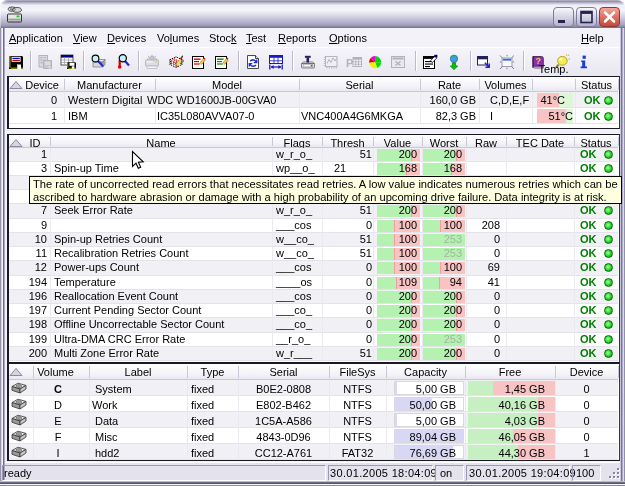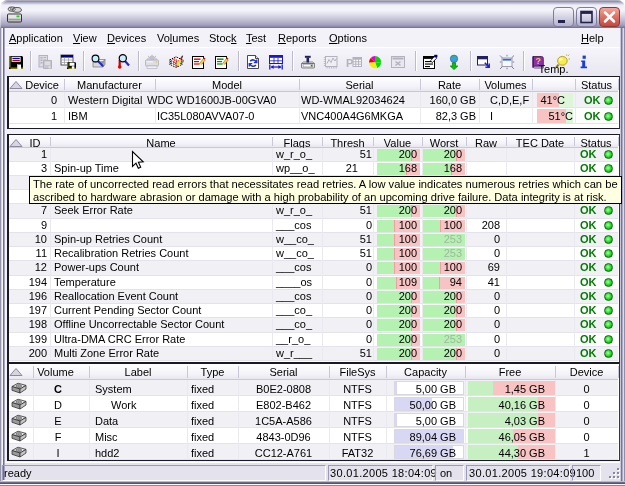--- a/index.html
+++ b/index.html
@@ -304,21 +304,20 @@
 <div class="vline" style="left:64px;top:92px;height:16px"></div>
 <div class="vline" style="left:155px;top:92px;height:16px"></div>
 <div class="vline" style="left:299px;top:92px;height:16px"></div>
 <div class="vline" style="left:420px;top:92px;height:16px"></div>
 <div class="vline" style="left:479px;top:92px;height:16px"></div>
 <div class="vline" style="left:532px;top:92px;height:16px"></div>
 <div class="vline" style="left:575px;top:92px;height:16px"></div>
 <div class="cell" style="left:9px;width:48px;top:94px;text-align:right">0</div>
 <div class="cell" style="left:68px;top:94px">Western Digital</div>
 <div class="cell" style="left:147px;top:94px">WDC WD1600JB-00GVA0</div>
-<div class="cell" style="left:301px;top:94px">WD-WMAL92034624</div>
 <div class="cell" style="left:420px;width:56px;top:94px;text-align:right">160,0 GB</div>
 <div class="cell" style="left:490px;top:94px">C,D,E,F</div>
 <div style="position:absolute;left:537px;top:93px;width:22px;height:14px;background:#F8C3C3"></div>
 <div style="position:absolute;left:559px;top:93px;width:14px;height:14px;background:#DDF6D8"></div>
 <div class="cell" style="left:537px;width:28px;top:94px;text-align:right">41°C</div>
 <div class="okt" style="left:584px;top:94px">OK</div>
 <div class="led" style="left:604px;top:96px"></div>
 <div class="rline" style="top:123px"></div>
 <div class="vline" style="left:64px;top:108px;height:16px"></div>
 <div class="vline" style="left:155px;top:108px;height:16px"></div>
@@ -389,21 +388,21 @@
 <div class="vline" style="left:272px;top:161.74px;height:14.24px"></div>
 <div class="vline" style="left:322px;top:161.74px;height:14.24px"></div>
 <div class="vline" style="left:373px;top:161.74px;height:14.24px"></div>
 <div class="vline" style="left:422px;top:161.74px;height:14.24px"></div>
 <div class="vline" style="left:466px;top:161.74px;height:14.24px"></div>
 <div class="vline" style="left:506px;top:161.74px;height:14.24px"></div>
 <div class="vline" style="left:574px;top:161.74px;height:14.24px"></div>
 <div class="cell" style="left:9px;width:38px;top:161.74px;text-align:right">3</div>
 <div class="cell" style="left:54px;top:161.74px">Spin-up Time</div>
 <div class="cell" style="left:276px;top:161.74px">wp__o_</div>
-<div class="cell" style="left:322px;width:36px;top:161.74px;text-align:right">21</div>
+<div class="cell" style="left:322px;width:36px;top:161.74px;text-align:center">21</div>
 <div style="position:absolute;left:377px;top:162.74px;width:29px;height:12px;background:#B5F2B2"></div>
 <div style="position:absolute;left:406px;top:162.74px;width:14px;height:12px;background:#F8C3C3"></div>
 <div style="position:absolute;left:406px;top:162.74px;width:1px;height:12px;background:#EFA0A0"></div>
 <div class="cell" style="left:377px;width:40px;top:161.74px;text-align:right;color:#000">168</div>
 <div style="position:absolute;left:423px;top:162.74px;width:28px;height:12px;background:#B5F2B2"></div>
 <div style="position:absolute;left:451px;top:162.74px;width:14px;height:12px;background:#F8C3C3"></div>
 <div style="position:absolute;left:451px;top:162.74px;width:1px;height:12px;background:#EFA0A0"></div>
 <div class="cell" style="left:423px;width:39px;top:161.74px;text-align:right;color:#000">168</div>
 <div class="okt" style="left:580px;top:161.74px">OK</div>
 <div class="led" style="left:604px;top:163.74px"></div>
@@ -749,21 +748,21 @@
 <div class="vline" style="left:465px;top:396px;height:16px"></div>
 <div class="vline" style="left:555px;top:396px;height:16px"></div>
 <svg style="position:absolute;left:9px;top:398px" width="20" height="13" viewBox="0 0 20 13">
 <path d="M3 4.5 L9 1.2 L17 3.4 L11 7 Z" fill="#E6E6E6" stroke="#333" stroke-width="0.8"></path>
 <path d="M3 4.5 L11 7 L11 11 L3 8.3 Z" fill="#9A9A9A" stroke="#333" stroke-width="0.8"></path>
 <path d="M11 7 L17 3.4 L17 7 L11 11 Z" fill="#C5C5C5" stroke="#333" stroke-width="0.8"></path>
 <ellipse cx="9.8" cy="4.1" rx="2.8" ry="1.5" fill="#B2B2B2" stroke="#444" stroke-width="0.6"></ellipse>
 <ellipse cx="9.8" cy="4.1" rx="1" ry="0.55" fill="#777"></ellipse>
 </svg>
 <div class="cell" style="left:33px;width:50px;top:399px;text-align:center;font-weight:normal">D</div>
-<div class="cell" style="left:111px;top:399px">Work</div>
+<div class="cell" style="left:92px;top:399px">Work</div>
 <div class="cell" style="left:191px;top:399px">fixed</div>
 <div class="cell" style="left:238px;width:91px;top:399px;text-align:center">E802-B462</div>
 <div class="cell" style="left:329px;width:57px;top:399px;text-align:center">NTFS</div>
 <div style="position:absolute;left:394px;top:397px;width:70px;height:14px;background:#fff;border:1px solid #D8D7E2"></div>
 <div style="position:absolute;left:395px;top:398px;width:37px;height:12px;background:#D9D8F4"></div>
 <div class="cell" style="left:394px;width:62px;top:399px;text-align:right">50,00 GB</div>
 <div style="position:absolute;left:468px;top:397px;width:70px;height:14px;background:#C6F0C2"></div>
 <div style="position:absolute;left:538px;top:397px;width:17px;height:14px;background:#F8C3C3"></div>
 <div class="cell" style="left:468px;width:77px;top:399px;text-align:right">40,16 GB</div>
 <div class="cell" style="left:555px;width:63px;top:399px;text-align:center">0</div>

